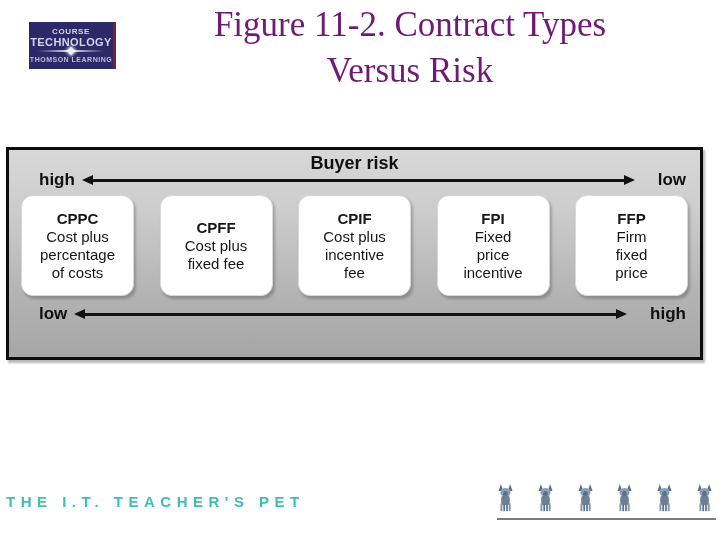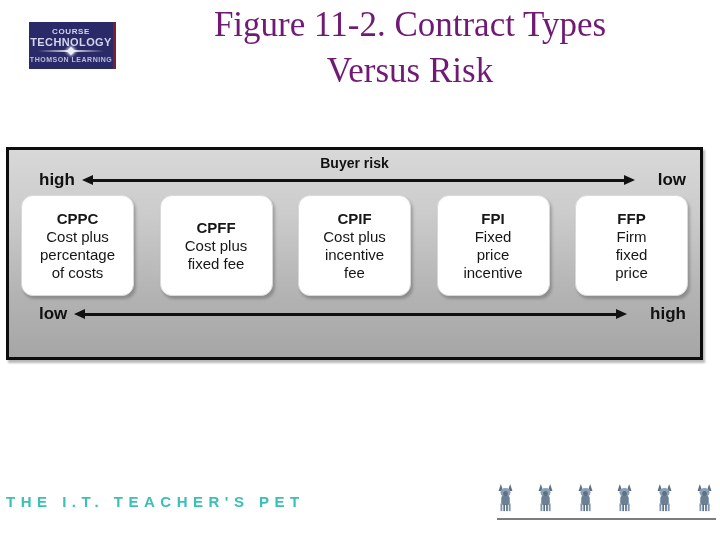--- a/index.html
+++ b/index.html
@@ -40,21 +40,21 @@
   .figure {
     position:absolute; left:6px; top:147px; width:691px; height:207px;
     border:3px solid #0d0d0d;
     background:linear-gradient(180deg, #d8d8d8 0%, #cccccc 30%, #b3b3b3 70%, #a6a6a6 100%);
     box-shadow:2px 3px 2px rgba(0,0,0,0.28);
   }
   .axis { position:absolute; left:14px; right:14px; }
   .axis-buyer { top:3px; }
   .axis-seller { top:158px; }
   .axis-label {
-    text-align:center; font-weight:bold; font-size:14px; color:#111;
+    text-align:center; font-weight:bold; font-size:18px; color:#111;
     line-height:20px; margin-bottom:1px;
   }
   .axis-row { display:flex; align-items:center; height:12px; }
   .end-label { font-weight:bold; font-size:17px; color:#111; line-height:12px;margin-left:16px; }
   .arrow { position:relative; flex:1; height:12px; margin:0 7px; }
   .arrow .shaft {
     position:absolute; left:7px; right:7px; top:5px; height:2.5px; background:#111;
   }
   .arrow .head-left {
     position:absolute; left:0; top:1px; width:0; height:0;

